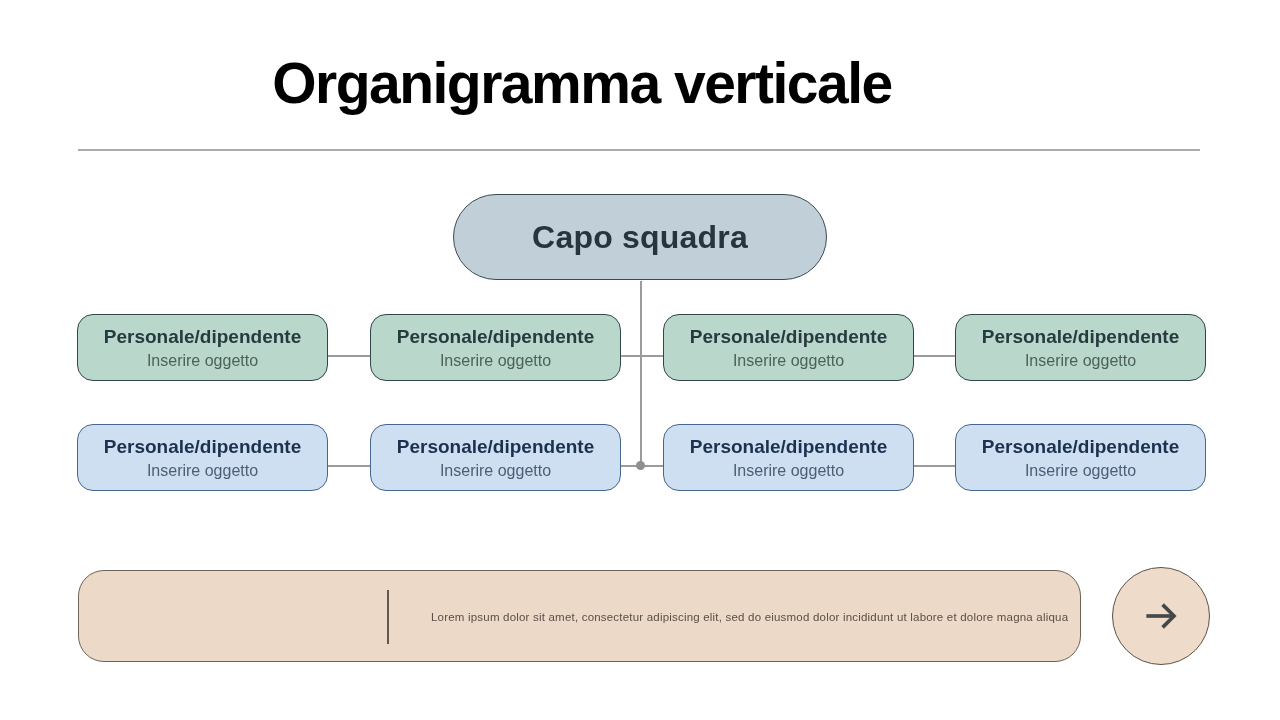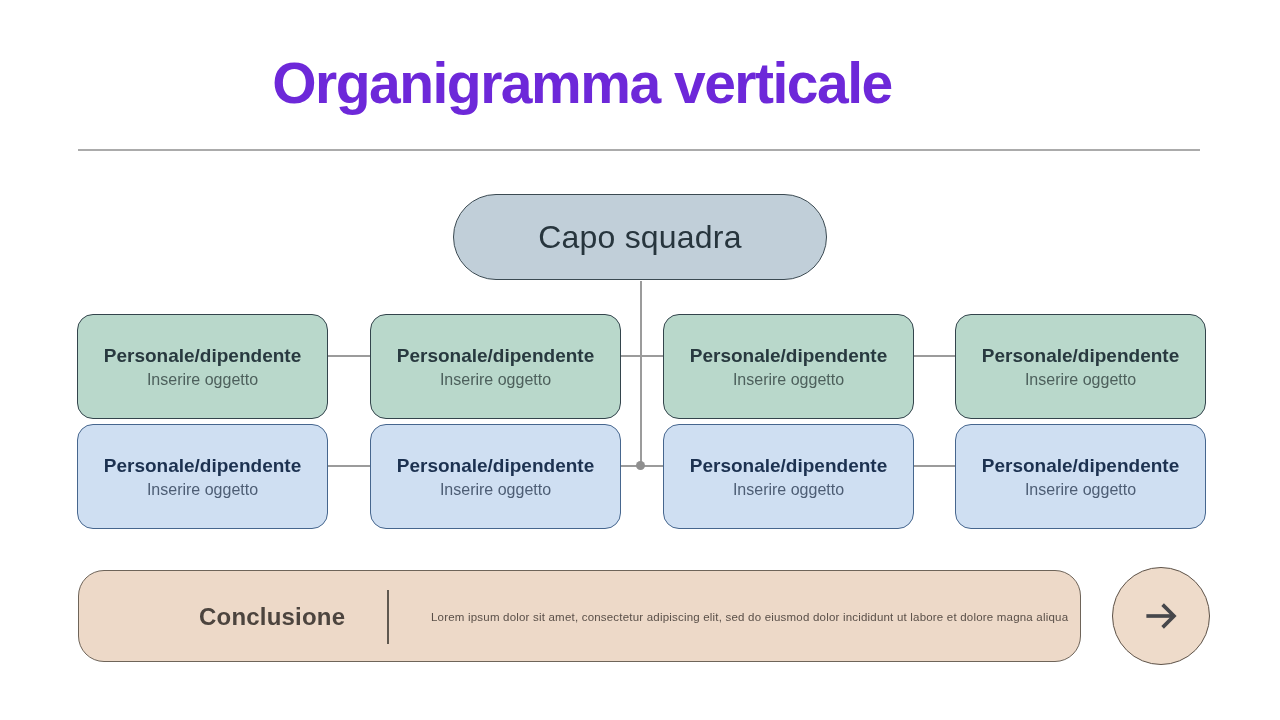--- a/index.html
+++ b/index.html
@@ -4,45 +4,45 @@
 <style>
   html,body{margin:0;padding:0;background:#e8e8e8;}
   .slide{
     position:relative;width:1280px;height:720px;background:#ffffff;
     font-family:"Liberation Sans", sans-serif;overflow:hidden;
   }
   
   .slide-title{
     position:absolute;left:0;top:50px;width:1164px;margin:0;
     text-align:center;font-size:57px;font-weight:700;letter-spacing:-1.5px;
-    color:#6d28d9;
+    color:#000000;
   }
   .title-divider{
     position:absolute;left:78px;top:149px;width:1122px;height:2px;
     background:#ababab;
   }
   
   .root-pill{
     position:absolute;left:453px;top:194px;width:374px;height:86px;
     background:#c1cfd9;border:1.5px solid #3b4a52;border-radius:44px;
     display:flex;align-items:center;justify-content:center;box-sizing:border-box;
   }
-  .root-pill span{font-size:32px;font-weight:400;color:#27353d;letter-spacing:0.2px;}
+  .root-pill span{font-size:32px;font-weight:700;color:#27353d;letter-spacing:0.2px;}
   
   .v-line{position:absolute;left:640px;top:281px;width:2px;height:184px;background:#9b9b9b;}
   .h-line{position:absolute;height:2px;background:#9b9b9b;}
   .r1{top:355px;}
   .r2{top:465px;}
   .seg-a{left:328px;width:42px;}
   .seg-b{left:621px;width:42px;}
   .seg-c{left:913px;width:42px;}
   .line-dot{position:absolute;left:636px;top:461px;width:9px;height:9px;border-radius:50%;background:#8f8f8f;}
   
   .node{
-    position:absolute;width:251px;height:105px;border-radius:16px;
+    position:absolute;width:251px;height:67px;border-radius:16px;
     box-sizing:border-box;display:flex;flex-direction:column;
     align-items:center;justify-content:center;gap:7px;
   }
   .node .node-title{font-size:19px;font-weight:700;line-height:1;}
   .node .node-sub{font-size:16px;line-height:1;}
   .node-green{background:#b9d8cb;border:1.5px solid #33444c;}
   .node-green .node-title{color:#28393f;}
   .node-green .node-sub{color:#4d605c;}
   .node-blue{background:#cfdff2;border:1.5px solid #46668e;}
   .node-blue .node-title{color:#1c3150;}
@@ -127,21 +127,20 @@
   <div class="node node-blue row2 col3">
     <span class="node-title">Personale/dipendente</span>
     <span class="node-sub">Inserire oggetto</span>
   </div>
   <div class="node node-blue row2 col4">
     <span class="node-title">Personale/dipendente</span>
     <span class="node-sub">Inserire oggetto</span>
   </div>
 
   <div class="conclusion-bar">
-    <div class="conclusion-heading">Conclusione</div>
     <div class="conclusion-divider"></div>
     <div class="conclusion-body">Lorem ipsum dolor sit amet, consectetur adipiscing elit, sed do eiusmod dolor incididunt ut labore et dolore magna aliqua</div>
   </div>
 
   <div class="next-button">
     <svg width="52" height="52" viewBox="0 0 64 64" fill="none">
       <line x1="14" y1="32" x2="48" y2="32" stroke="#46474b" stroke-width="4.5"></line>
       <polyline points="34,18 48,32 34,46" fill="none" stroke="#46474b" stroke-width="4.5"></polyline>
     </svg>
   </div>

